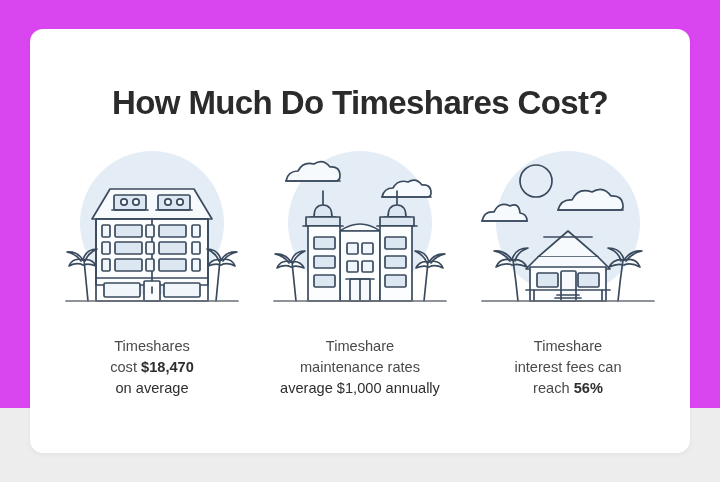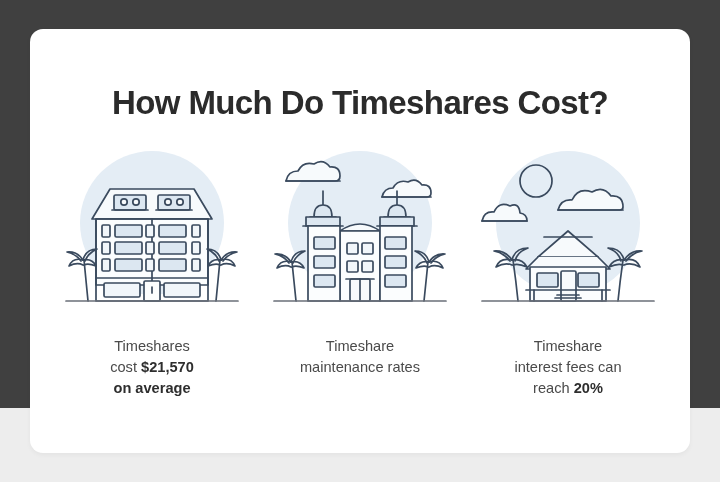--- a/index.html
+++ b/index.html
@@ -10,21 +10,21 @@
     width: 720px;
     height: 482px;
     background: #ededed;
     font-family: "Liberation Sans", sans-serif;
     overflow: hidden;
   }
   .canvas {
     position: relative;
     width: 720px;
     height: 408px;
-    background: #404040;
+    background: #d946ef;
   }
   .card {
     position: absolute;
     left: 30px;
     top: 29px;
     width: 660px;
     height: 424px;
     background: #ffffff;
     border-radius: 13px;
     box-shadow: 0 2px 5px rgba(0,0,0,0.045);
@@ -71,21 +71,21 @@
     line-height: 21px;
     color: #4a4a4a;
     font-family: "Liberation Sans", sans-serif;
     width: 215px;
   }
   .caption b {
     color: #2e2e2e;
     font-weight: bold;
   }
   .cap-line { display: block; white-space: nowrap; }
-  .cap-line.strong { font-weight: bold; color: #2e2e2e; }
+  .cap-line.strong { font-weight: normal; color: #2e2e2e; }
 </style>
 </head>
 <body>
 
 <div class="canvas">
   <div class="card">
 
     <div class="page-title">How Much Do Timeshares Cost?</div>
 
     <div class="panels">
@@ -148,21 +148,21 @@
               <path d="M169 121 q6 -9 16 -8 q-9 2 -14 9"></path>
               <path d="M169 121 q-3 -11 -14 -11 q9 4 12 12"></path>
               <path d="M169 121 q-9 -2 -13 6 q8 -3 12 -1"></path>
               <path d="M168 121 q-2 20 -4 41"></path>
             </g>
             <line x1="14" y1="162" x2="186" y2="162" stroke="#6a6f78"></line>
           </svg>
         </div>
         <div class="caption">
           <span class="cap-line">Timeshares</span>
-          <span class="cap-line">cost <b>$21,570</b></span>
+          <span class="cap-line">cost <b>$18,470</b></span>
           <span class="cap-line strong">on average</span>
         </div>
       </div>
 
       <div class="panel">
         <div class="art">
           <svg width="200" height="180" viewBox="0 0 200 180" fill="none" stroke="#3a4a5e" stroke-width="1.7" stroke-linecap="round" stroke-linejoin="round">
             <circle cx="100" cy="84" r="72" fill="#e4edf5" stroke="none"></circle>
 
             <path d="M26 42 q2 -10 12 -10 q5 -10 16 -7 q9 -6 16 3 q10 -1 10 9 q0 5 -5 5 H31 q-5 0 -5 0 Z" fill="#f7fafc"></path>
@@ -223,20 +223,21 @@
               <path d="M169 123 q-3 -11 -14 -11 q9 4 12 12"></path>
               <path d="M169 123 q-9 -2 -13 6 q8 -3 12 -1"></path>
               <path d="M168 123 q-2 19 -4 39"></path>
             </g>
             <line x1="14" y1="162" x2="186" y2="162" stroke="#6a6f78"></line>
           </svg>
         </div>
         <div class="caption">
           <span class="cap-line">Timeshare</span>
           <span class="cap-line">maintenance rates</span>
+          <span class="cap-line strong">average $1,000 annually</span>
         </div>
       </div>
 
       <div class="panel">
         <div class="art">
           <svg width="200" height="180" viewBox="0 0 200 180" fill="none" stroke="#3a4a5e" stroke-width="1.7" stroke-linecap="round" stroke-linejoin="round">
             <circle cx="100" cy="84" r="72" fill="#e4edf5" stroke="none"></circle>
 
             <circle cx="68" cy="42" r="16" fill="none"></circle>
 
@@ -277,19 +278,19 @@
               <path d="M156 121 q-3 -12 -16 -12 q11 4 13 13"></path>
               <path d="M156 121 q-10 -2 -15 7 q9 -4 14 -2"></path>
               <path d="M155 121 q-3 21 -5 41"></path>
             </g>
             <line x1="14" y1="162" x2="186" y2="162" stroke="#6a6f78"></line>
           </svg>
         </div>
         <div class="caption">
           <span class="cap-line">Timeshare</span>
           <span class="cap-line">interest fees can</span>
-          <span class="cap-line">reach <b>20%</b></span>
+          <span class="cap-line">reach <b>56%</b></span>
         </div>
       </div>
 
     </div>
   </div>
 </div>
 
 </body></html>

